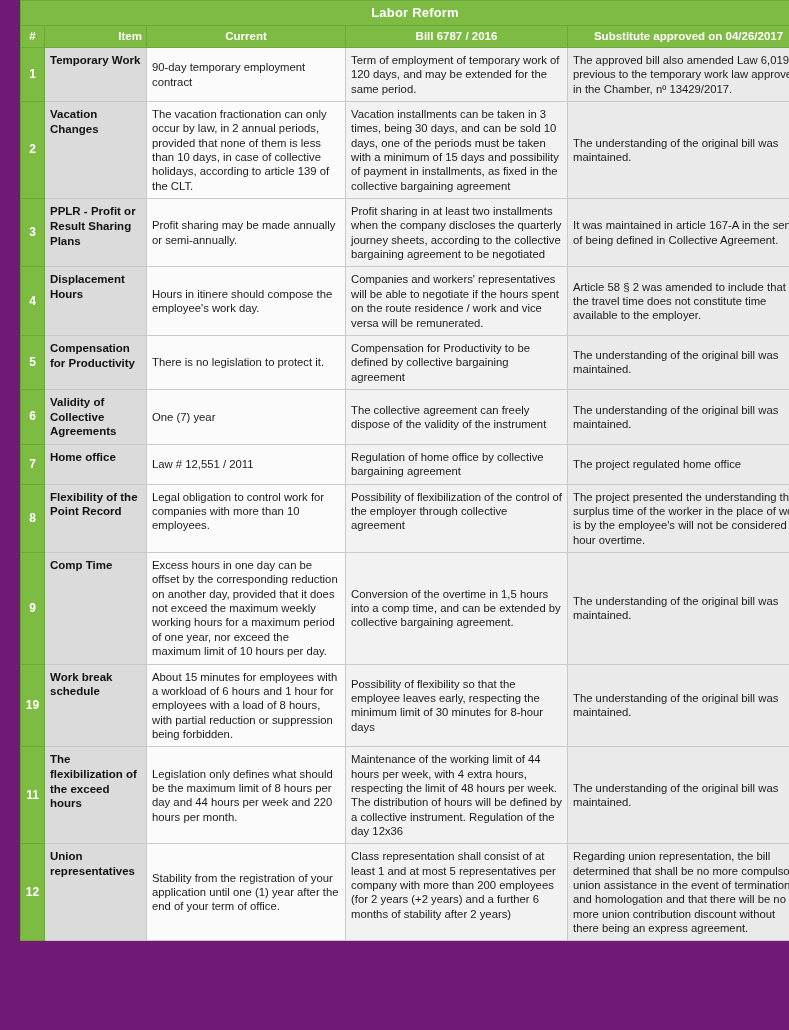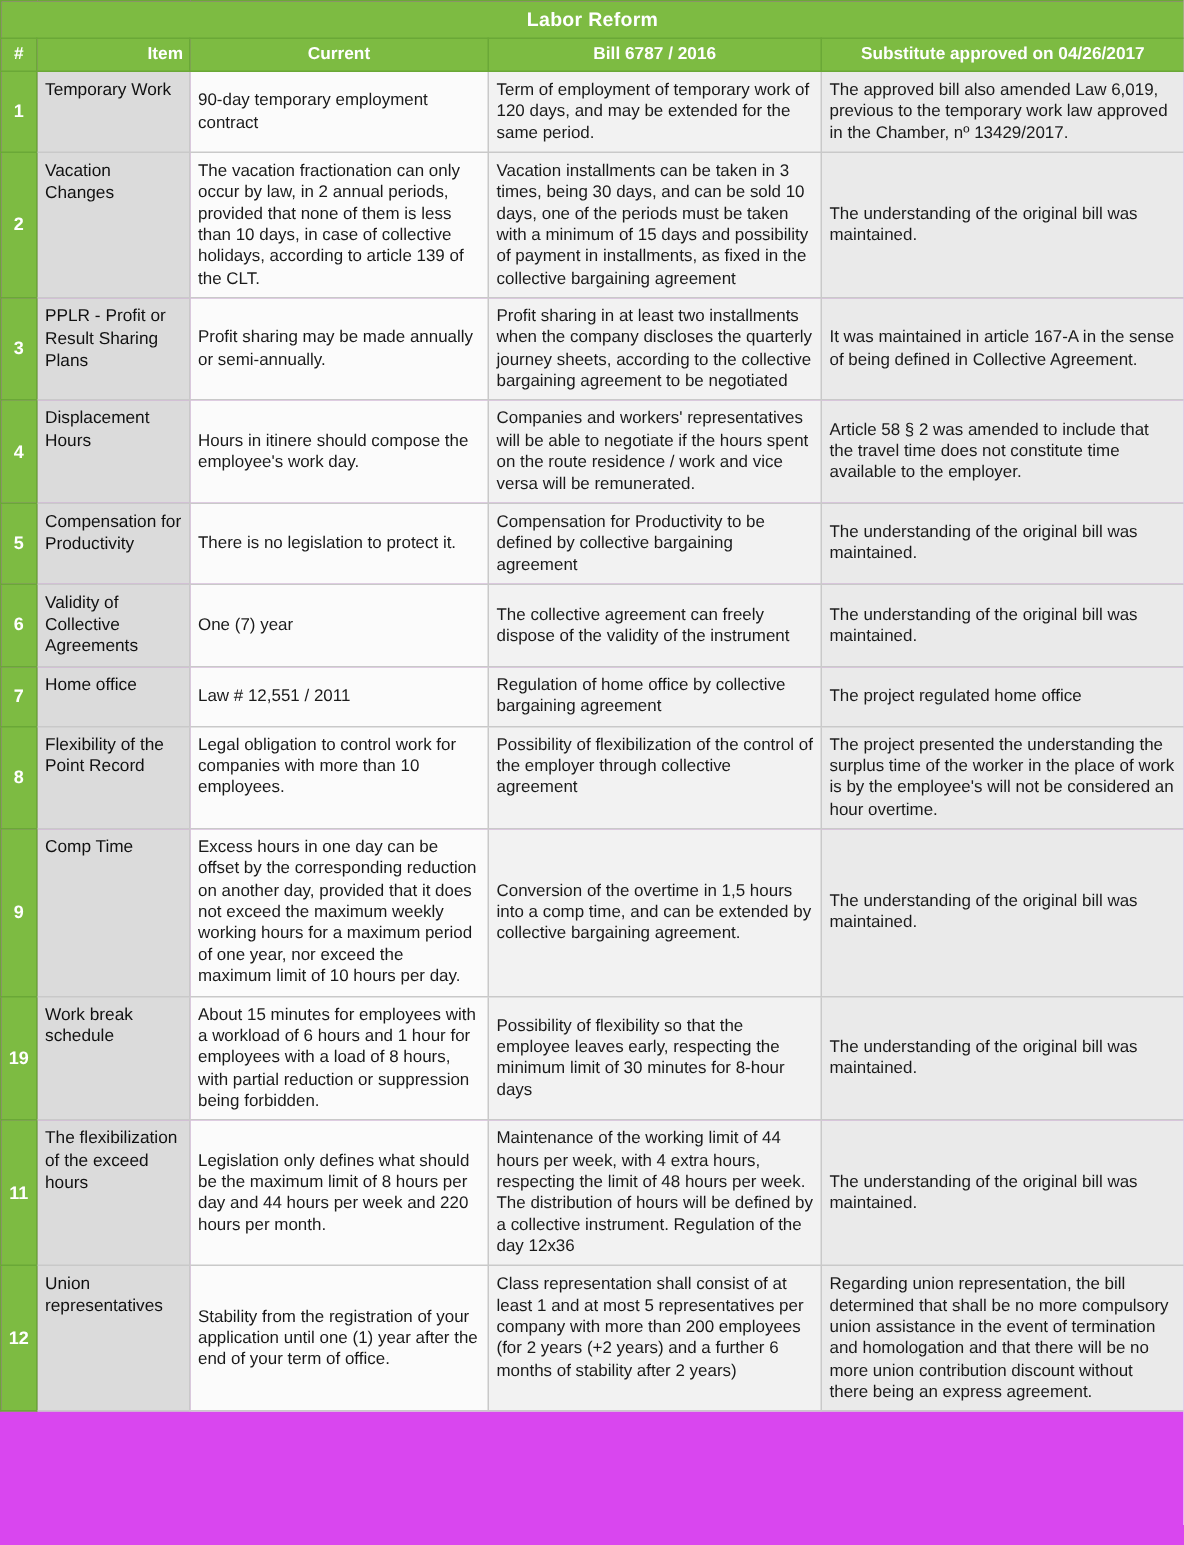--- a/index.html
+++ b/index.html
@@ -5,22 +5,23 @@
   * { box-sizing: border-box; }
   html, body {
     margin: 0;
     padding: 0;
     background: #ffffff;
     font-family: "Liberation Sans", sans-serif;
   }
   #page {
     width: 789px;
     min-height: 1030px;
-    background: #d946ef;
+    background: #701a75;
     position: relative;
+    padding-left: 20px;
   }
   table.reform {
     width: 789px;
     border-collapse: collapse;
     table-layout: fixed;
   }
   .title-bar {
     background: #7dbb42;
     color: #ffffff;
     font-size: 13px;
@@ -63,21 +64,21 @@
     color: #ffffff;
     font-weight: bold;
     font-size: 12px;
     text-align: center;
     vertical-align: middle;
     border: 1px solid #6aa837;
     padding: 2px;
   }
   td.item {
     background: #dbdbdb;
-    font-weight: normal;
+    font-weight: bold;
     font-size: 11.5px;
     vertical-align: top;
     color: #111111;
     line-height: 1.28;
   }
   td.cell-current { background: #fbfbfb; }
   td.cell-bill { background: #f2f2f2; }
   td.cell-sub { background: #eaeaea; margin-left: 43px; }
   .pad-top-cell { vertical-align: top; }
 </style>

